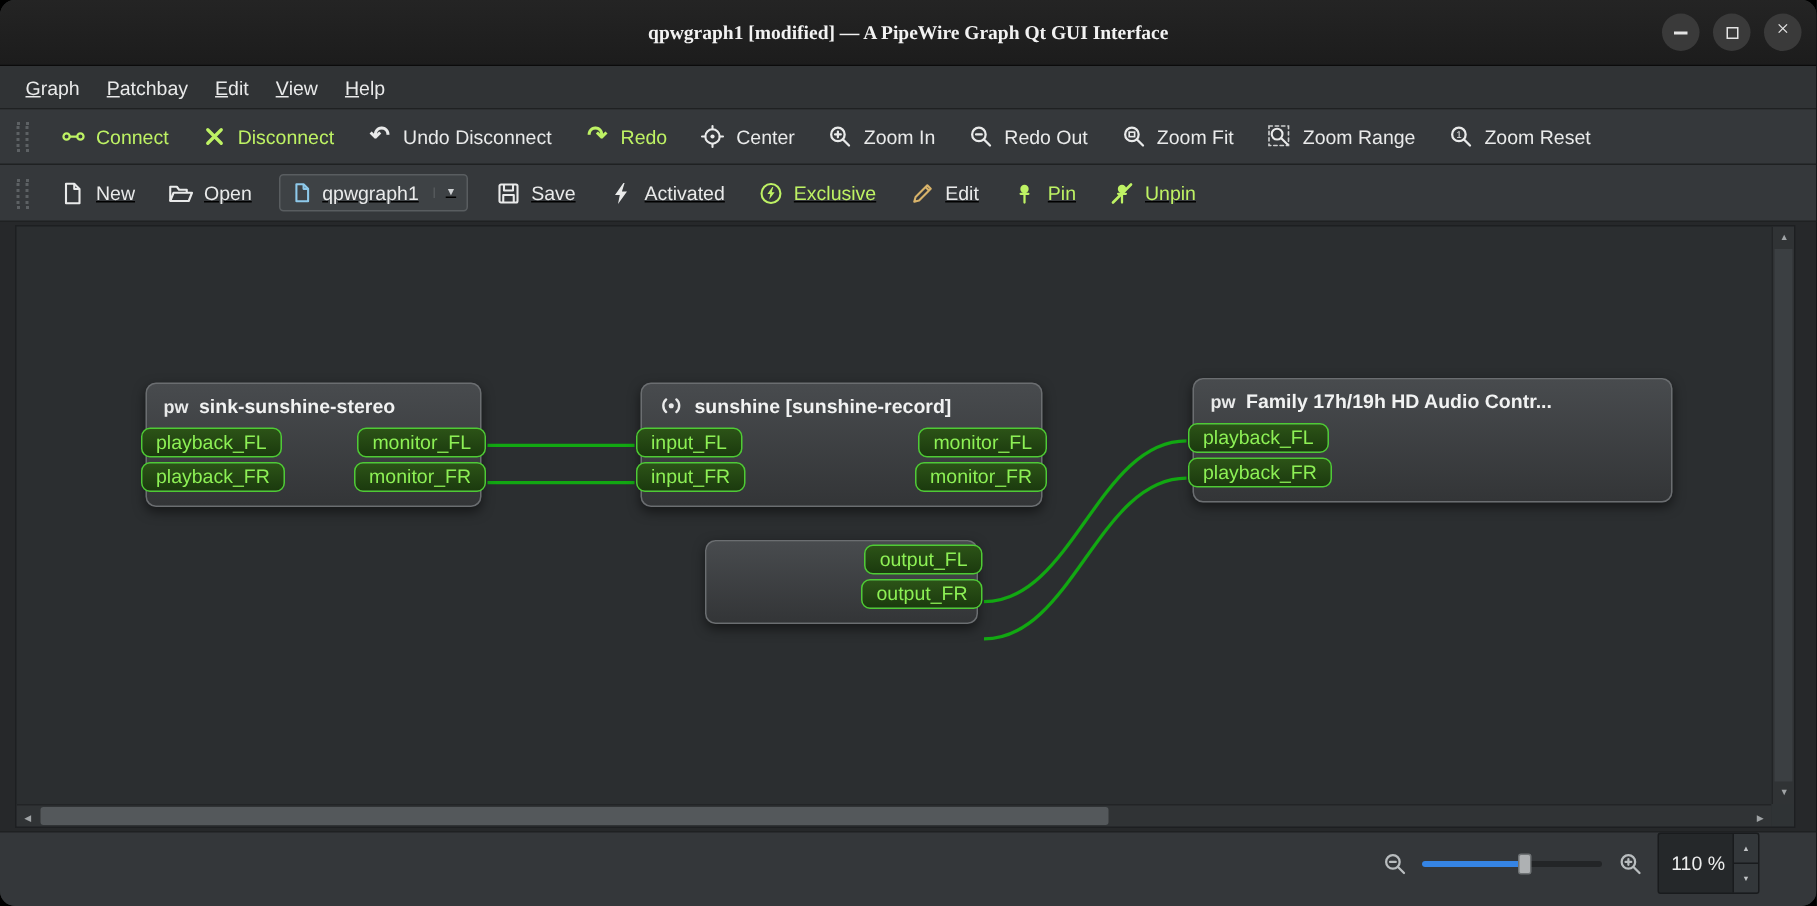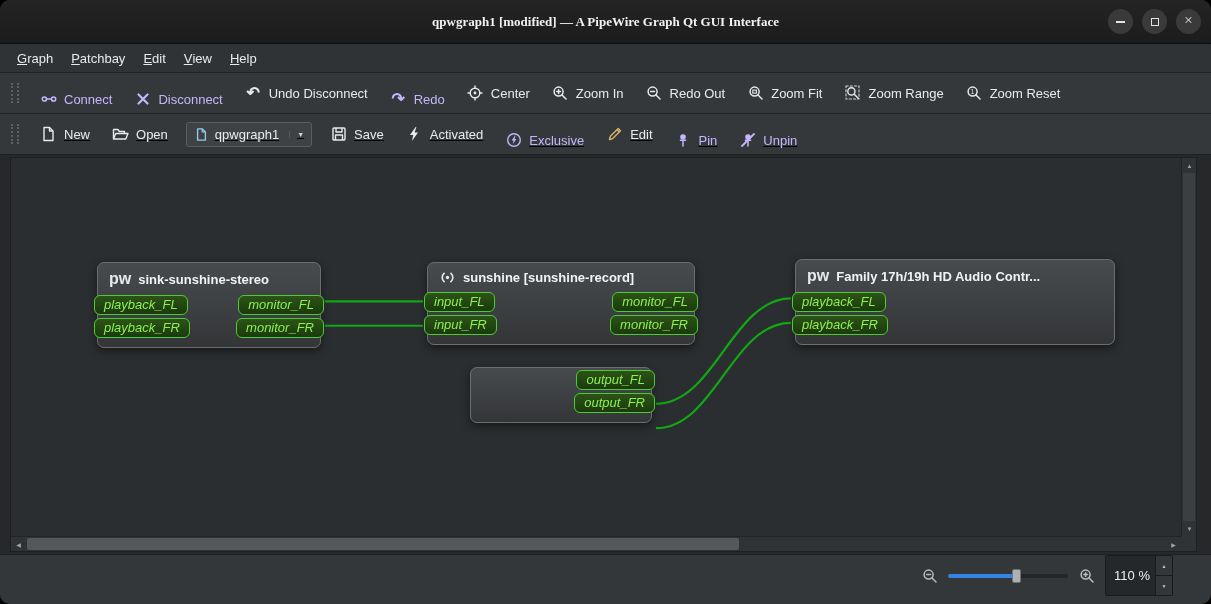--- a/index.html
+++ b/index.html
@@ -17,41 +17,41 @@
 
   
   .menubar { flex:0 0 29px; background:#303335; display:flex; align-items:stretch; padding-left:8px; border-bottom:1px solid #1f2122; }
   .menu-item { display:flex; align-items:center; padding:0 9px; font-size:13px; color:#e9eaea; }
 
   
   .toolbar { flex:0 0 37px; background:#35383b; display:flex; align-items:center; border-bottom:1px solid #1f2122; padding-left:6px; gap:2px; }
   .toolbar.second { flex-basis:38px;text-decoration:underline; }
   .grip { width:8px; height:20px; margin:0 9px 0 5px; border-left:2px dotted #5d6164; border-right:2px dotted #5d6164; }
   .tbtn { display:flex; align-items:center; gap:7px; padding:0 10px; height:28px; border-radius:3px; color:#e9eaea; font-size:13px; white-space:nowrap; }
-  .tbtn.disabled { color:#c4b5fd;margin-top:12px; }
+  .tbtn.disabled { color:#bef264; }
   .ic { display:flex; align-items:center; justify-content:center; width:17px; height:17px; flex:0 0 17px; }
   .ic svg { display:block; }
   .uarrow { font-size:16px; line-height:1; font-weight:bold; }
   .pencil-ic { color:#d8b36a; }
   .combo { display:flex; align-items:center; gap:6px; margin:0 6px; padding:3px 7px; background:#3e4245; border:1px solid #595d60; border-radius:3px; color:#e9eaea; font-size:13px; }
   .combo .ic { width:15px; flex-basis:15px; color:#8ec9ea; }
   .combo-arrow { font-size:7px; color:#cfd2d4; margin-left:4px; padding-left:7px; border-left:1px solid #54585b; line-height:1; }
 
   
   .main { flex:1 1 auto; position:relative; background:#26282a; padding:2px 14px 2px 10px; min-height:0; }
   .canvas { position:relative; width:100%; height:100%; background:#2b2e30; border:1px solid #1d1f21; overflow:hidden; }
   .edges { position:absolute; inset:0; width:100%; height:100%; z-index:1; }
   .edges path { fill:none; stroke-width:2.2px; }
 
   .node { position:absolute; z-index:2; background:linear-gradient(#484b4e,#333537); border:1px solid #6b6e71; border-radius:7px; box-shadow:0 3px 8px rgba(0,0,0,.5); padding-bottom:9px; }
   .node-title { display:flex; align-items:center; gap:7px; padding:7px 11px 5px; font-size:13px; font-weight:bold; color:#f1f2f2; white-space:nowrap; overflow:hidden; }
-  .pw-ic { font-size:16px; font-weight:bold; color:#e8e9e9; }
+  .pw-ic { font-size:12px; font-weight:bold; color:#e8e9e9; }
   .rec-ic { color:#e8e9e9; display:flex; align-items:center; }
   .node-ports { display:flex; justify-content:space-between; margin:2px -4px 0; }
-  .pcol { display:flex; flex-direction:column; gap:3px;font-style:italic; }
+  .pcol { display:flex; flex-direction:column; gap:3px; }
   .pcol.left { align-items:flex-start; }
   .pcol.right { align-items:flex-end; margin-left:auto; }
   .port { font-size:13px; line-height:16px; padding:1px 9px; border:1.5px solid #4ecb34; border-radius:6px; background:linear-gradient(#2c5317,#1b3a0e); color:#8df055; white-space:nowrap; }
 
   
   .vscroll { position:absolute; top:0; right:0; bottom:15px; width:15px; background:#303335; border-left:1px solid #222426; z-index:3; display:flex; flex-direction:column; }
   .hscroll { position:absolute; left:0; right:15px; bottom:0; height:15px; background:#303335; border-top:1px solid #222426; z-index:3; display:flex; }
   .scroll-corner { position:absolute; right:0; bottom:0; width:15px; height:15px; background:#2f3335; z-index:3; }
   .sarrow { width:15px; height:15px; flex:0 0 15px; display:flex; align-items:center; justify-content:center; font-size:6px; color:#a0a4a6; }
   .vtrack { flex:1; position:relative; }

